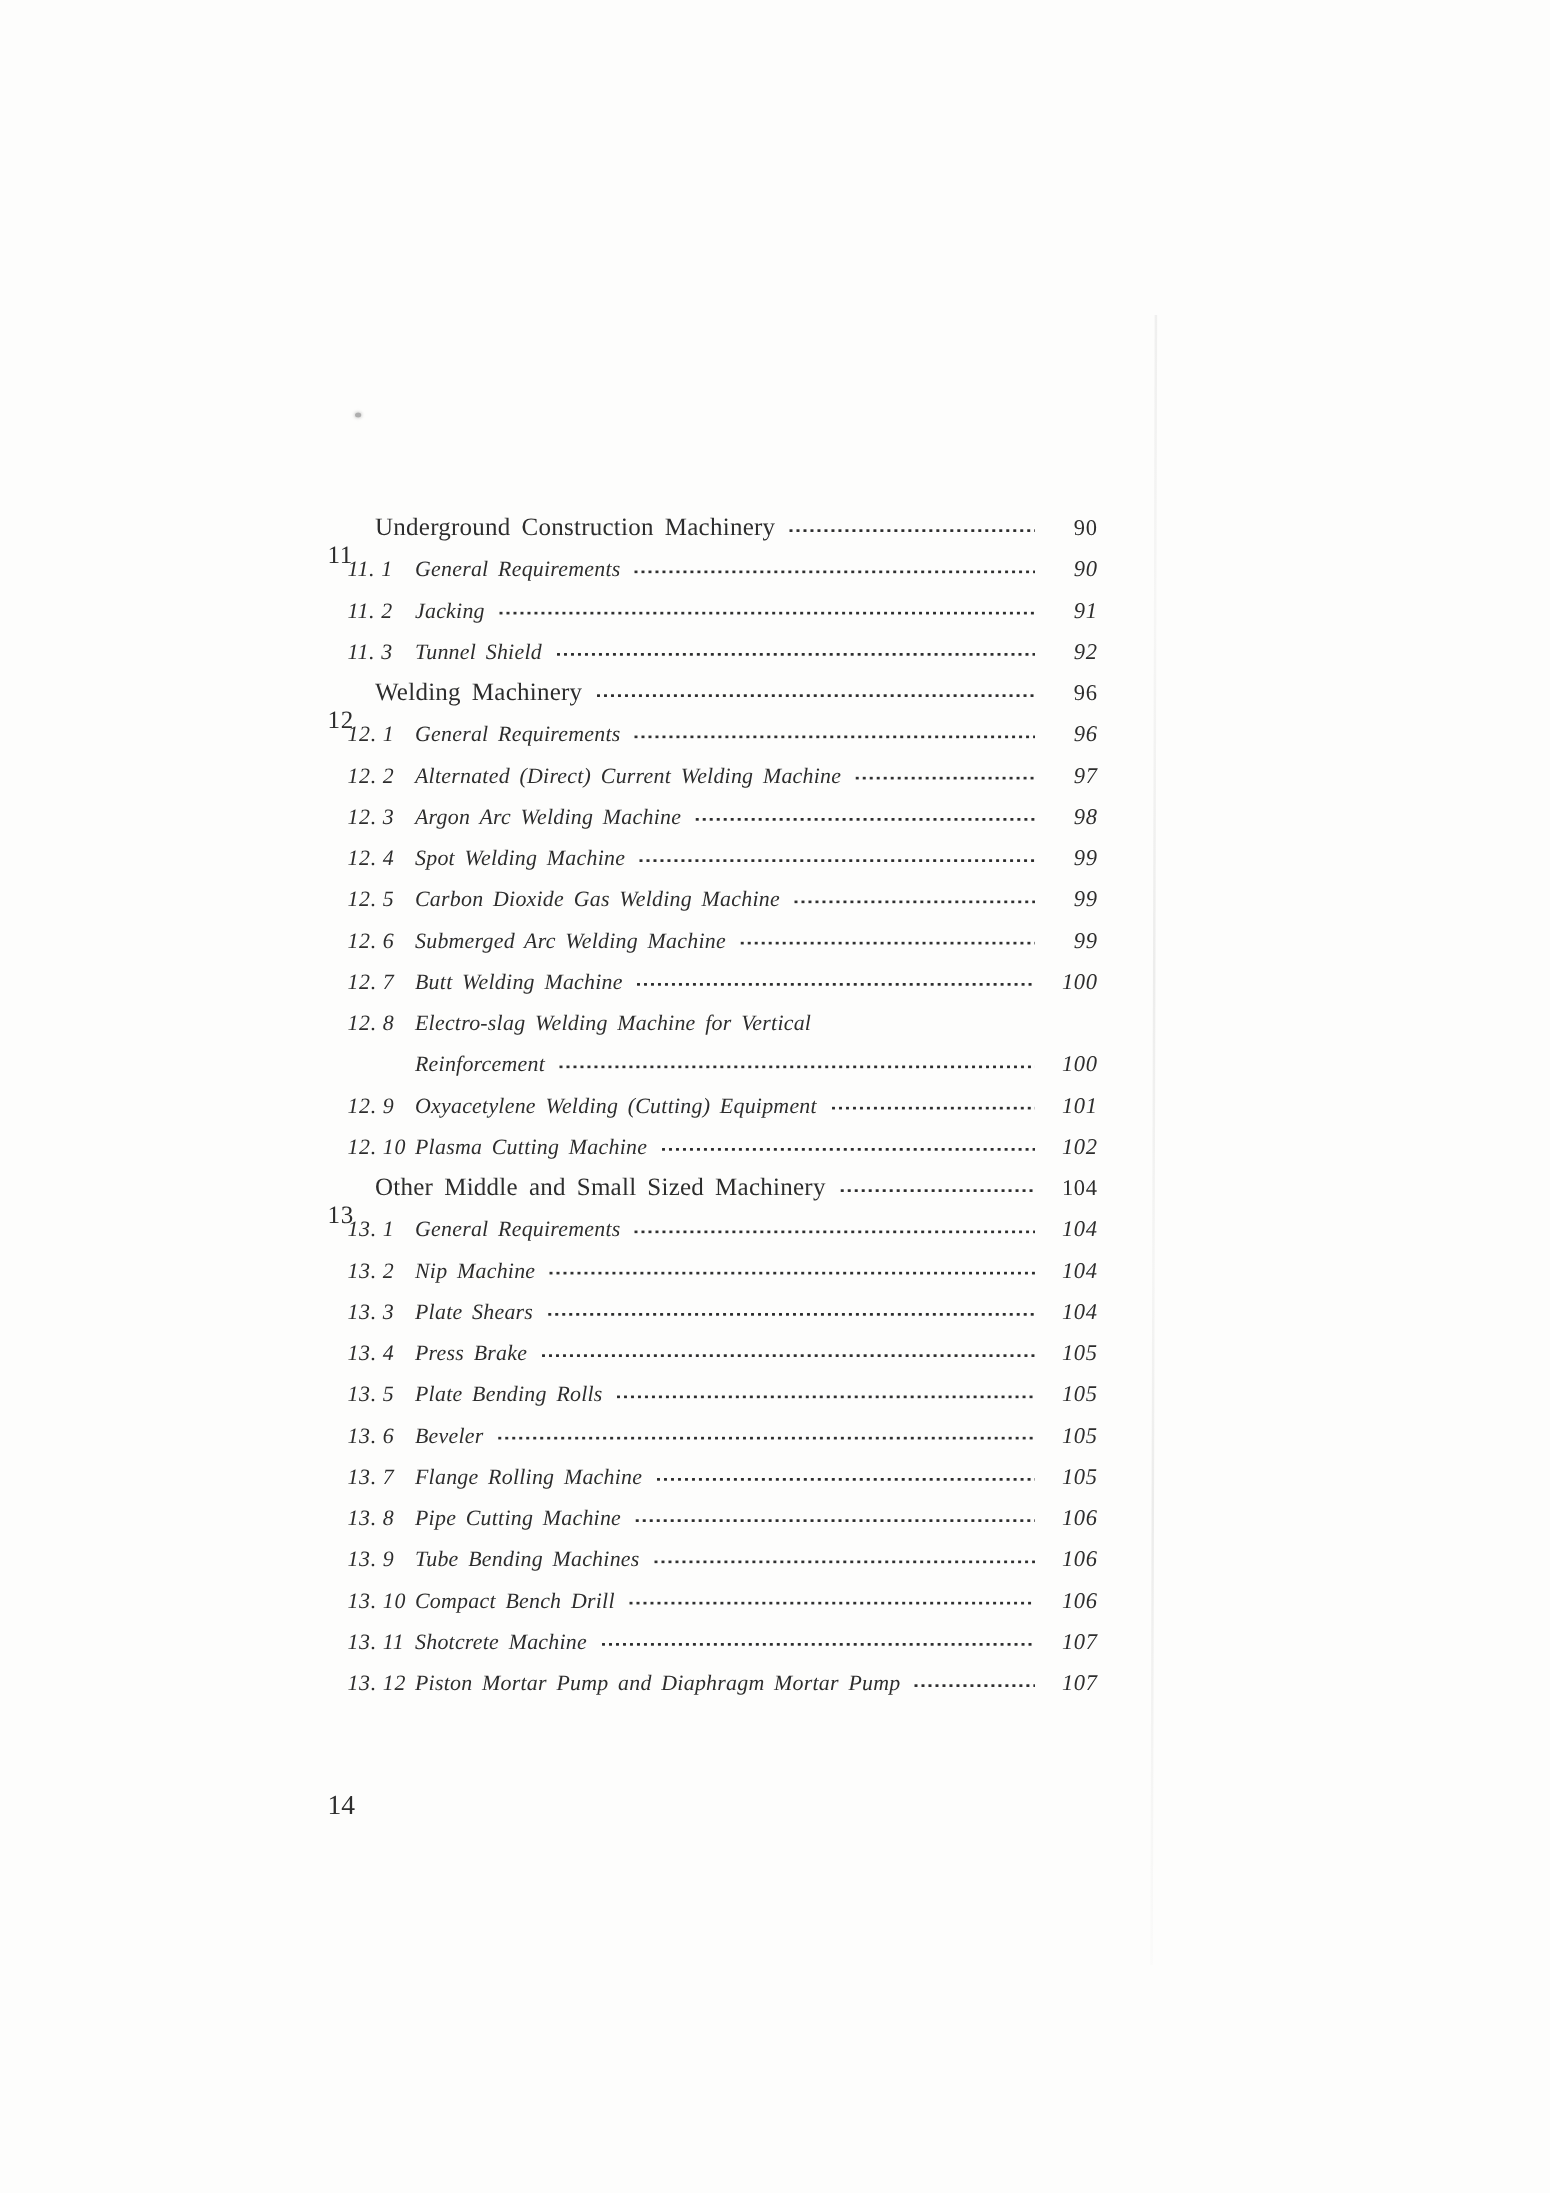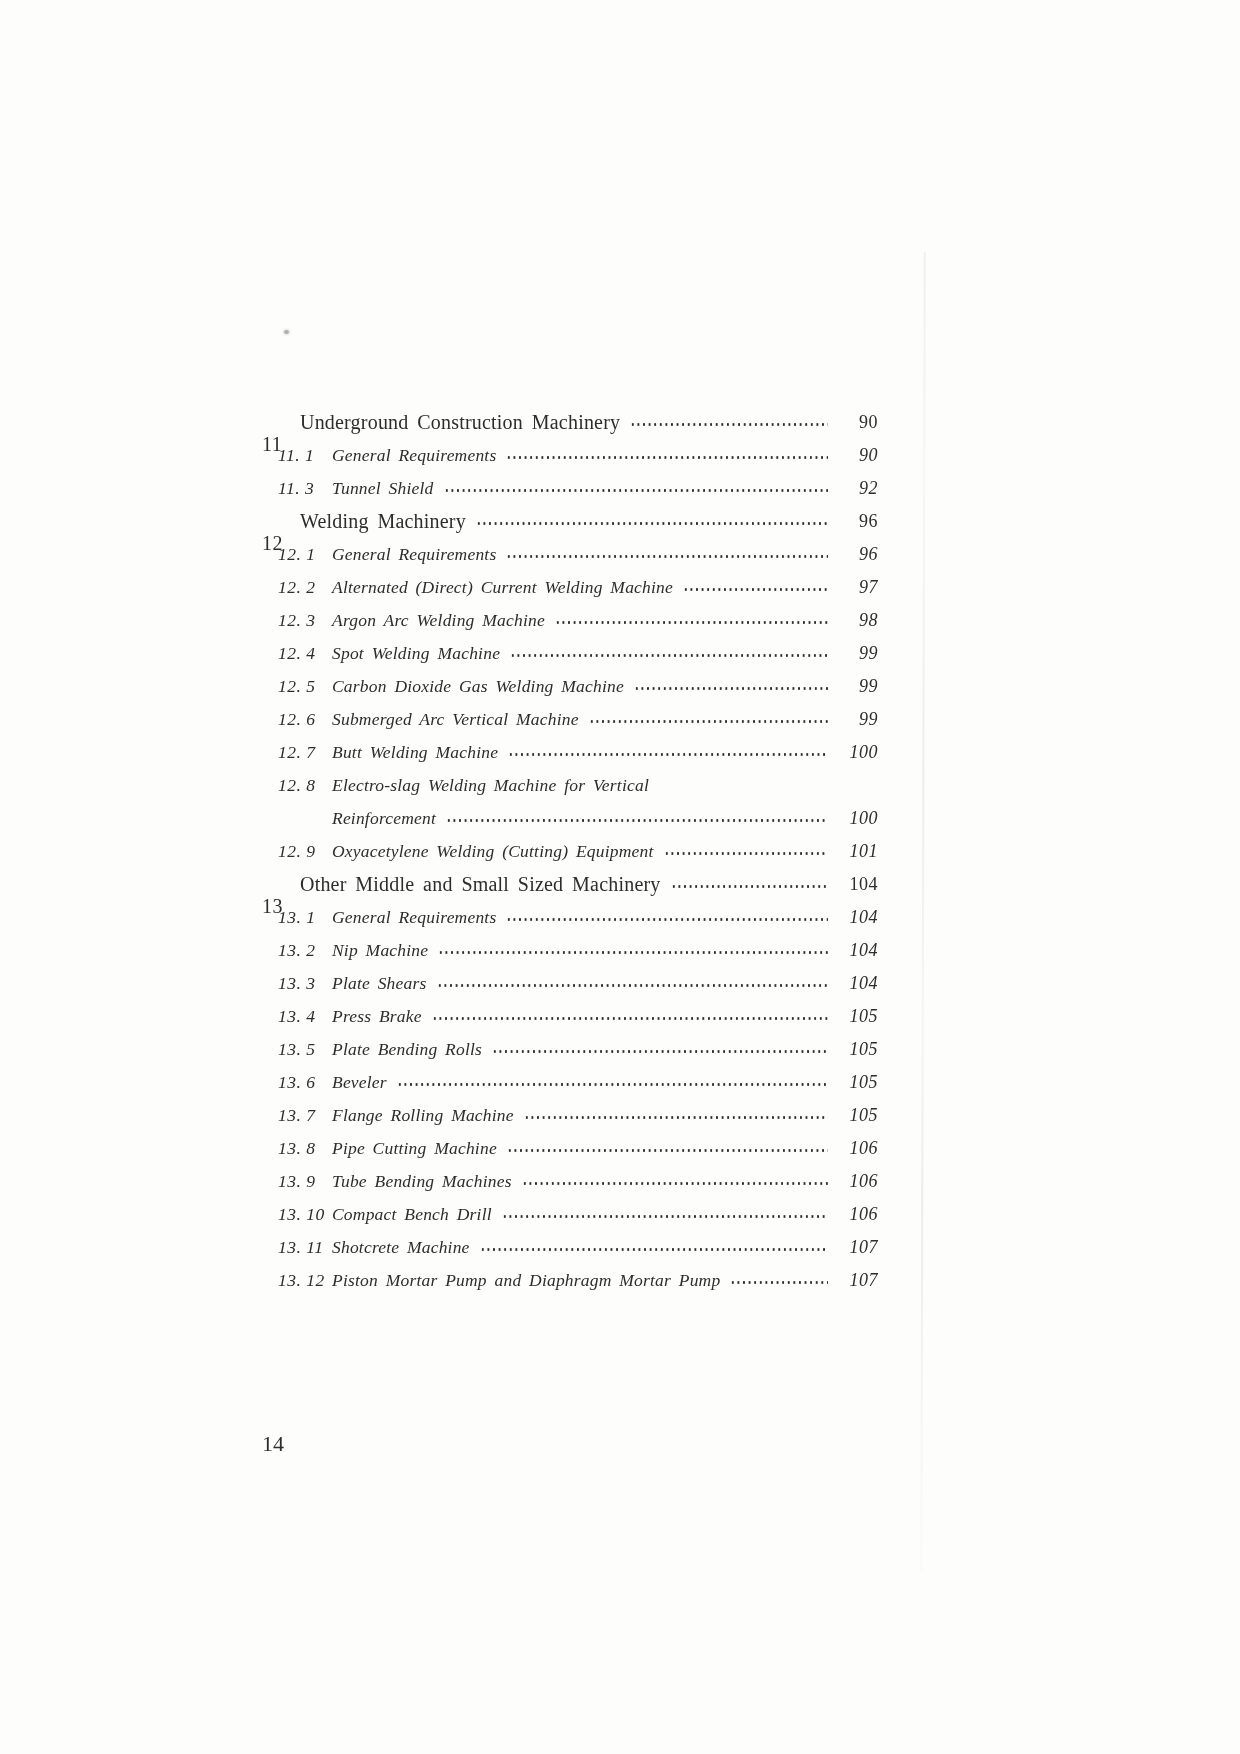--- a/index.html
+++ b/index.html
@@ -88,20 +88,26 @@
     <span class="leader"></span>
     <span class="pagenum">90</span>
   </div>
       <div class="toc-row level2">
     <span class="num">11. 1</span>
     <span class="title">General Requirements</span>
     <span class="leader"></span>
     <span class="pagenum">90</span>
   </div>
       <div class="toc-row level2">
+    <span class="num">11. 2</span>
+    <span class="title">Jacking</span>
+    <span class="leader"></span>
+    <span class="pagenum">91</span>
+  </div>
+      <div class="toc-row level2">
     <span class="num">11. 3</span>
     <span class="title">Tunnel Shield</span>
     <span class="leader"></span>
     <span class="pagenum">92</span>
   </div>
       <div class="toc-row level1">
     <span class="num">12</span>
     <span class="title">Welding Machinery</span>
     <span class="leader"></span>
     <span class="pagenum">96</span>
@@ -131,21 +137,21 @@
     <span class="pagenum">99</span>
   </div>
       <div class="toc-row level2">
     <span class="num">12. 5</span>
     <span class="title">Carbon Dioxide Gas Welding Machine</span>
     <span class="leader"></span>
     <span class="pagenum">99</span>
   </div>
       <div class="toc-row level2">
     <span class="num">12. 6</span>
-    <span class="title">Submerged Arc Vertical Machine</span>
+    <span class="title">Submerged Arc Welding Machine</span>
     <span class="leader"></span>
     <span class="pagenum">99</span>
   </div>
       <div class="toc-row level2">
     <span class="num">12. 7</span>
     <span class="title">Butt Welding Machine</span>
     <span class="leader"></span>
     <span class="pagenum">100</span>
   </div>
       <div class="toc-row level2">
@@ -158,20 +164,26 @@
     <span class="title">Reinforcement</span>
     <span class="leader"></span>
     <span class="pagenum">100</span>
   </div>
       <div class="toc-row level2">
     <span class="num">12. 9</span>
     <span class="title">Oxyacetylene Welding (Cutting) Equipment</span>
     <span class="leader"></span>
     <span class="pagenum">101</span>
   </div>
+      <div class="toc-row level2">
+    <span class="num">12. 10</span>
+    <span class="title">Plasma Cutting Machine</span>
+    <span class="leader"></span>
+    <span class="pagenum">102</span>
+  </div>
       <div class="toc-row level1">
     <span class="num">13</span>
     <span class="title">Other Middle and Small Sized Machinery</span>
     <span class="leader"></span>
     <span class="pagenum">104</span>
   </div>
       <div class="toc-row level2">
     <span class="num">13. 1</span>
     <span class="title">General Requirements</span>
     <span class="leader"></span>

